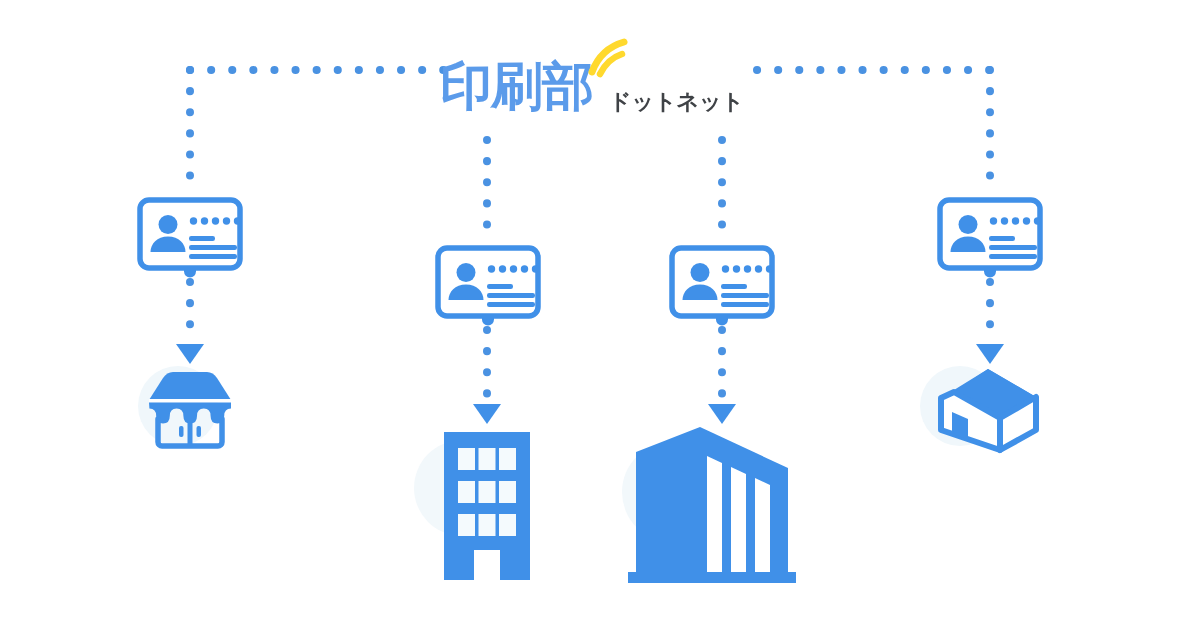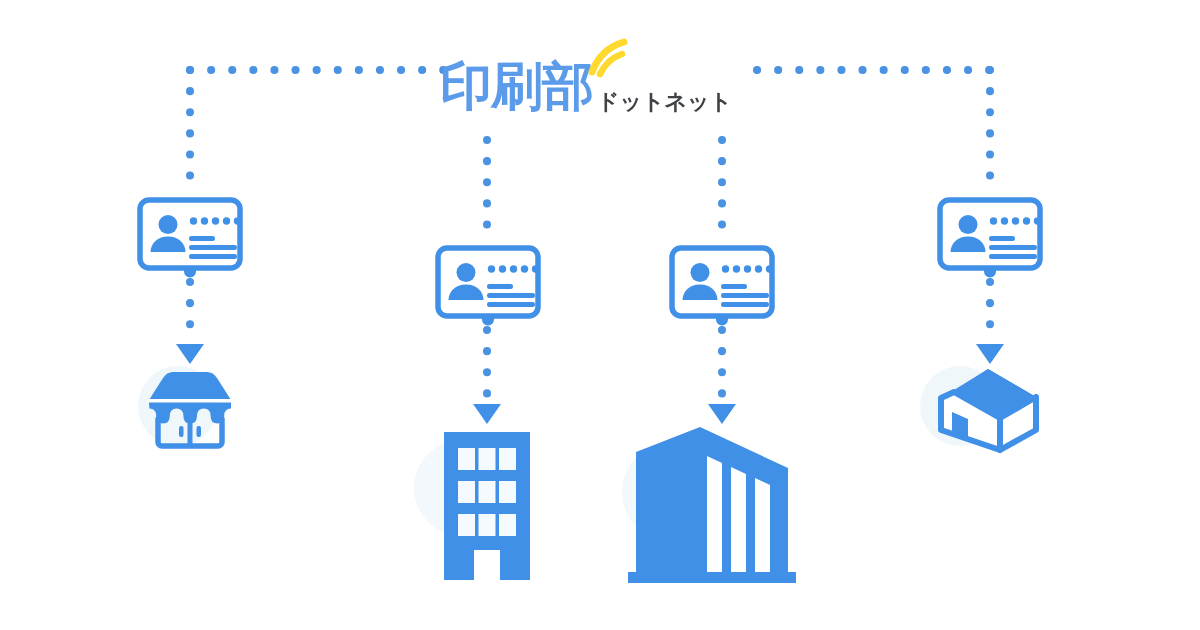--- a/index.html
+++ b/index.html
@@ -46,21 +46,21 @@
   }
   #logo-latin {
     font-family:"DejaVu Sans", sans-serif;
     font-size:22px;
     font-weight:700;
     color:#3f4246;
     letter-spacing:0px;
     line-height:1;
     position:relative;
     top:-3px;
-    margin-left:4px;
+    margin-left:16px;
     white-space:nowrap;
   }
 </style>
 </head>
 <body>
 
 <div id="stage">
 
   <svg id="svg-layer" viewBox="0 0 1200 630">
     <defs>

